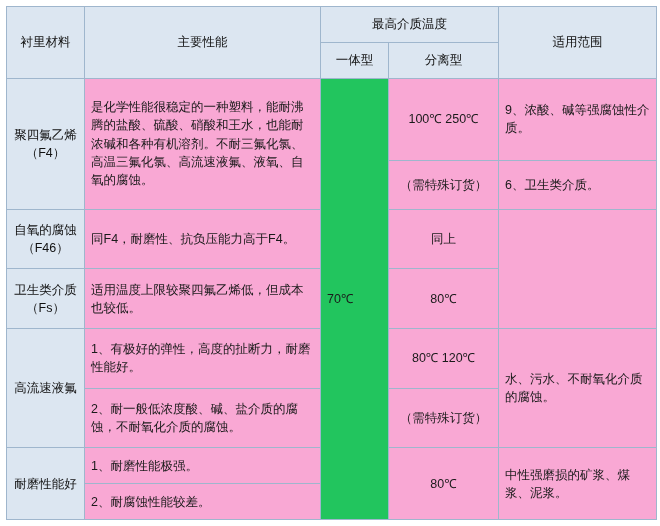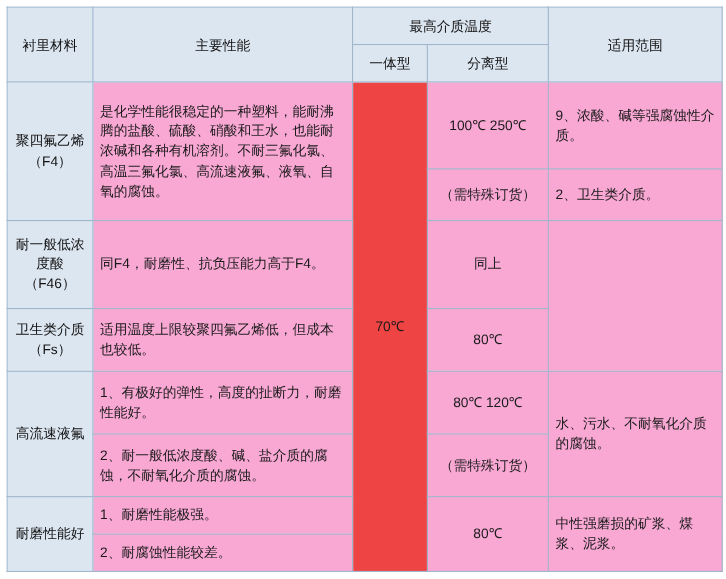--- a/index.html
+++ b/index.html
@@ -51,22 +51,21 @@
   }
   .body-cell {
     background: #f9a8d4;
     text-align: left;
   }
   .temp-cell {
     background: #f9a8d4;
     text-align: center;
   }
   .onepiece {
-    background: #ef4444;
-    text-align: center;
+    background: #22c55e;
   }
   .col-mat { width: 78px; }
   .col-perf { width: 236px; }
   .col-one { width: 68px; }
   .col-sep { width: 110px; }
   .col-use { width: 158px; }
 </style>
 </head>
 <body>
 
@@ -94,25 +93,25 @@
 
       <tr>
         <td class="matcell" rowspan="2">聚四氟乙烯（F4）</td>
         <td class="body-cell" rowspan="2">是化学性能很稳定的一种塑料，能耐沸腾的盐酸、硫酸、硝酸和王水，也能耐浓碱和各种有机溶剂。不耐三氟化氯、高温三氟化氯、高流速液氟、液氧、自氧的腐蚀。</td>
         <td class="onepiece" rowspan="8">70℃</td>
         <td class="temp-cell">100℃ 250℃</td>
         <td class="body-cell">9、浓酸、碱等强腐蚀性介质。</td>
       </tr>
       <tr>
         <td class="temp-cell">（需特殊订货）</td>
-        <td class="body-cell">2、卫生类介质。</td>
+        <td class="body-cell">6、卫生类介质。</td>
       </tr>
 
       <tr>
-        <td class="matcell">耐一般低浓度酸（F46）</td>
+        <td class="matcell">自氧的腐蚀（F46）</td>
         <td class="body-cell">同F4，耐磨性、抗负压能力高于F4。</td>
         <td class="temp-cell">同上</td>
         <td class="body-cell" rowspan="2"></td>
       </tr>
 
       <tr>
         <td class="matcell">卫生类介质（Fs）</td>
         <td class="body-cell">适用温度上限较聚四氟乙烯低，但成本也较低。</td>
         <td class="temp-cell">80℃</td>
       </tr>

